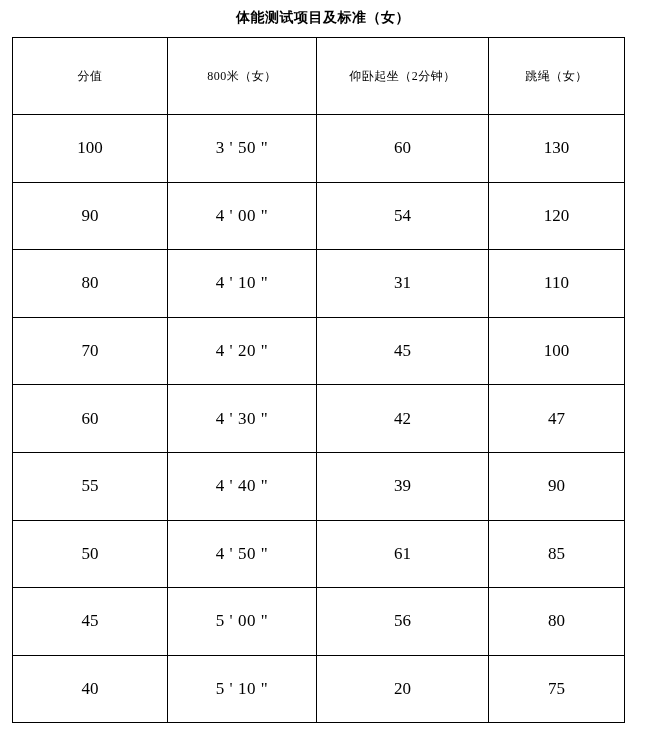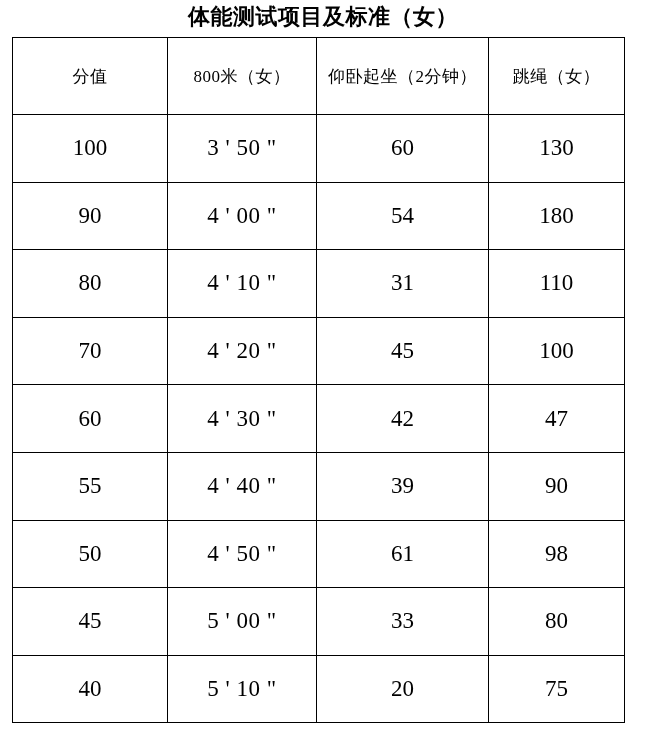--- a/index.html
+++ b/index.html
@@ -25,21 +25,21 @@
   .doc-title {
     position: absolute;
     left: 0;
     top: 0;
     width: 646px;
     height: 34px;
     line-height: 34px;
     text-align: center;
     font-family: "DejaVu Sans", "Liberation Sans", sans-serif;
     font-weight: bold;
-    font-size: 22px;
+    font-size: 14px;
     letter-spacing: 0.5px;
     white-space: nowrap;
   }
   
   .std-table {
     position: absolute;
     left: 12px;
     top: 37px;
     width: 612px;
     border-collapse: collapse;
@@ -54,26 +54,26 @@
   .std-table td {
     border: 1px solid #000000;
     text-align: center;
     vertical-align: middle;
     padding: 0;
     font-weight: normal;
     color: #000000;
   }
   .std-table thead th {
     height: 76px;
-    font-size: 17px;
+    font-size: 12px;
     letter-spacing: 0.5px;
   }
   .std-table tbody td {
     height: 66.6px;
-    font-size: 23px;
+    font-size: 17px;
     margin-left: 24px;
   }
   .std-table tbody td.val-time {
     letter-spacing: 0.5px;
     white-space: pre;
   }
 </style>
 </head>
 <body>
 
@@ -100,21 +100,21 @@
         <tr>
           <td class="val-score">100</td>
           <td class="val-time">3 ' 50 "</td>
           <td class="val-situps">60</td>
           <td class="val-rope">130</td>
         </tr>
         <tr>
           <td class="val-score">90</td>
           <td class="val-time">4 ' 00 "</td>
           <td class="val-situps">54</td>
-          <td class="val-rope">180</td>
+          <td class="val-rope">120</td>
         </tr>
         <tr>
           <td class="val-score">80</td>
           <td class="val-time">4 ' 10 "</td>
           <td class="val-situps">31</td>
           <td class="val-rope">110</td>
         </tr>
         <tr>
           <td class="val-score">70</td>
           <td class="val-time">4 ' 20 "</td>
@@ -130,26 +130,26 @@
         <tr>
           <td class="val-score">55</td>
           <td class="val-time">4 ' 40 "</td>
           <td class="val-situps">39</td>
           <td class="val-rope">90</td>
         </tr>
         <tr>
           <td class="val-score">50</td>
           <td class="val-time">4 ' 50 "</td>
           <td class="val-situps">61</td>
-          <td class="val-rope">98</td>
+          <td class="val-rope">85</td>
         </tr>
         <tr>
           <td class="val-score">45</td>
           <td class="val-time">5 ' 00 "</td>
-          <td class="val-situps">33</td>
+          <td class="val-situps">56</td>
           <td class="val-rope">80</td>
         </tr>
         <tr>
           <td class="val-score">40</td>
           <td class="val-time">5 ' 10 "</td>
           <td class="val-situps">20</td>
           <td class="val-rope">75</td>
         </tr>
       </tbody>
   </table>

